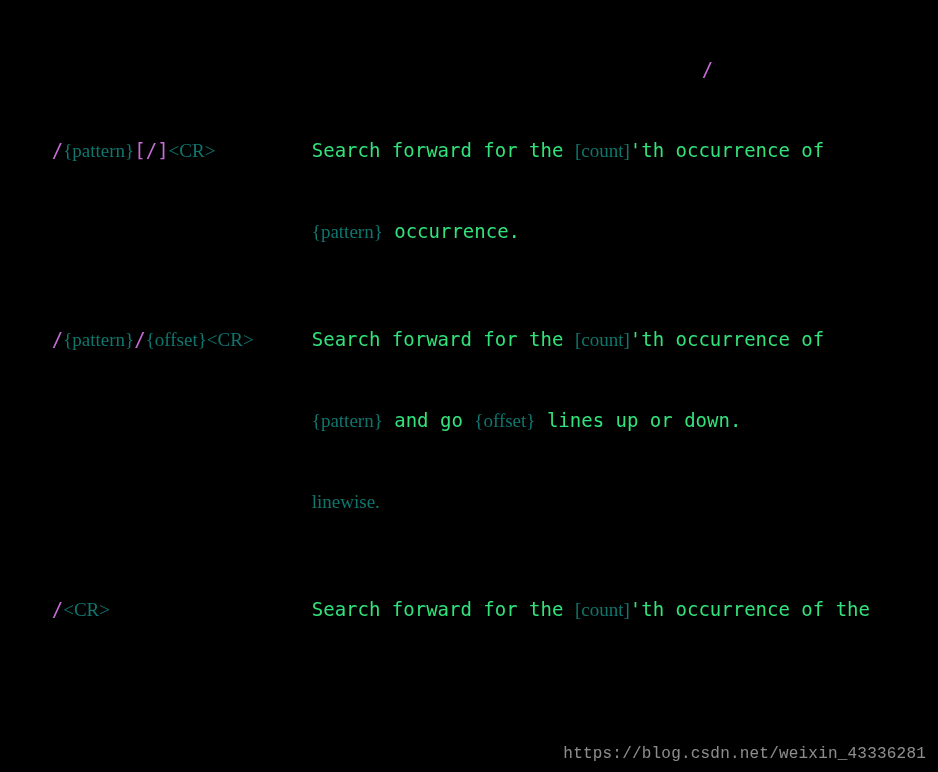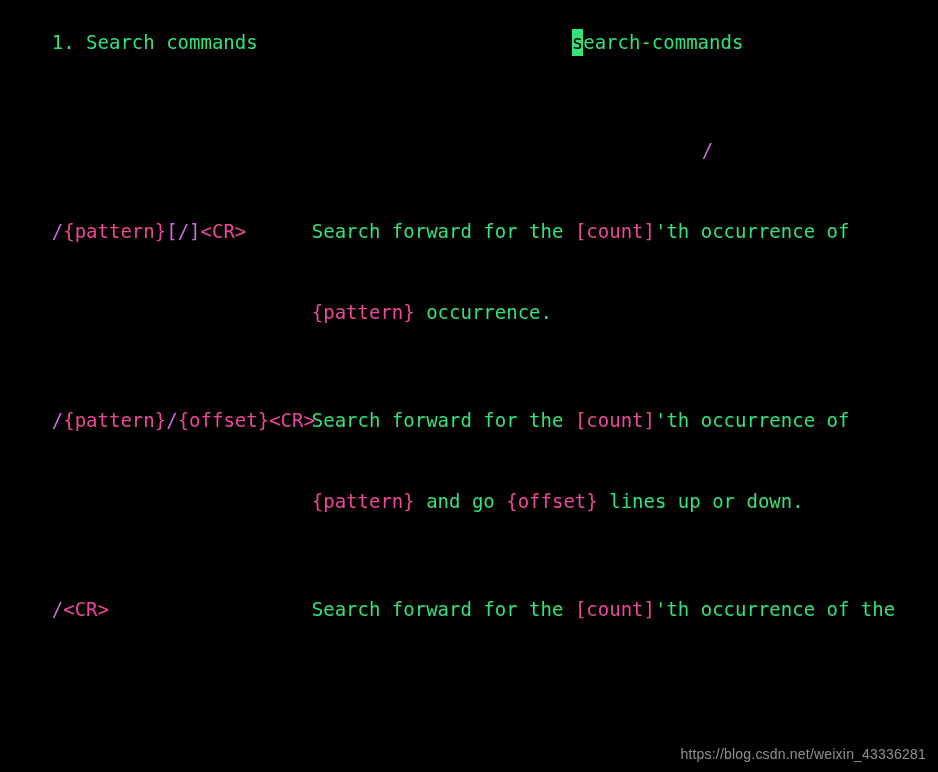--- a/index.html
+++ b/index.html
@@ -14,21 +14,21 @@
   }
   .screen {
     position: relative;
     width: 100%;
     height: 100%;
     background: #000;
     padding: 2px 6px;
   }
   .green  { color: #32e27a; }
   .purple { color: #c86dd7; }
-  .teal   { color: #ec4899; }
+  .teal   { color: #0f766e; font-family: Liberation Serif, serif; }
 
   
   .row   { display: block; white-space: pre; min-height: 27px; }
   .col-a { display: inline-block; width: 260px; vertical-align: top; white-space: pre; }
   .col-b { display: inline-block; width: 640px; vertical-align: top; white-space: pre-wrap; }
 
   
   .hdr-left  { display: inline-block; width: 520px; }
   .hdr-right { display: inline-block; }
   .cursor {
@@ -36,33 +36,30 @@
     color: #000;
     display: inline-block;
   }
 
   
   .watermark {
     position: absolute;
     right: 12px;
     bottom: 4px;
     color: rgba(255,255,255,0.55);
-    font-size: 14px;
+    font-size: 16px;
     letter-spacing: .2px;
-    font-family: Liberation Sans, sans-serif;
+    font-family: Liberation Mono, monospace;
   }
 </style>
 </head>
 <body>
 
 <div class="screen">
 
-  <div class="row">
-    <span class="hdr-left green">1. Search commands</span><span class="hdr-right"><span class="cursor">s</span><span class="green">earch-commands</span></span>
-  </div>
 
   <div class="row">&nbsp;</div>
 
   <div class="row">
     <span class="col-a">&nbsp;</span><span class="col-b"><span style="display:inline-block;width:390px;"></span><span class="purple">/</span></span>
   </div>
 
   <div class="row">
     <span class="col-a"><span class="purple">/</span><span class="teal">{pattern}</span><span class="purple">[</span><span class="purple">/</span><span class="purple">]</span><span class="teal">&lt;CR&gt;</span></span><span class="col-b"><span class="green">Search forward for the </span><span class="teal">[count]</span><span class="green">'th occurrence of</span></span>
   </div>
@@ -71,20 +68,23 @@
   </div>
 
   <div class="row">&nbsp;</div>
 
   <div class="row">
     <span class="col-a"><span class="purple">/</span><span class="teal">{pattern}</span><span class="purple">/</span><span class="teal">{offset}</span><span class="teal">&lt;CR&gt;</span></span><span class="col-b"><span class="green">Search forward for the </span><span class="teal">[count]</span><span class="green">'th occurrence of</span></span>
   </div>
   <div class="row">
     <span class="col-a">&nbsp;</span><span class="col-b"><span class="teal">{pattern}</span><span class="green"> and go </span><span class="teal">{offset}</span><span class="green"> lines up or down.</span></span>
   </div>
+  <div class="row">
+    <span class="col-a">&nbsp;</span><span class="col-b"><span class="teal">linewise.</span></span>
+  </div>
 
   <div class="row">&nbsp;</div>
 
 
   <div class="row">
     <span class="col-a"><span class="purple">/</span><span class="teal">&lt;CR&gt;</span></span><span class="col-b"><span class="green">Search forward for the </span><span class="teal">[count]</span><span class="green">'th occurrence of the</span></span>
   </div>
 
   <div class="watermark">https://blog.csdn.net/weixin_43336281</div>
 

